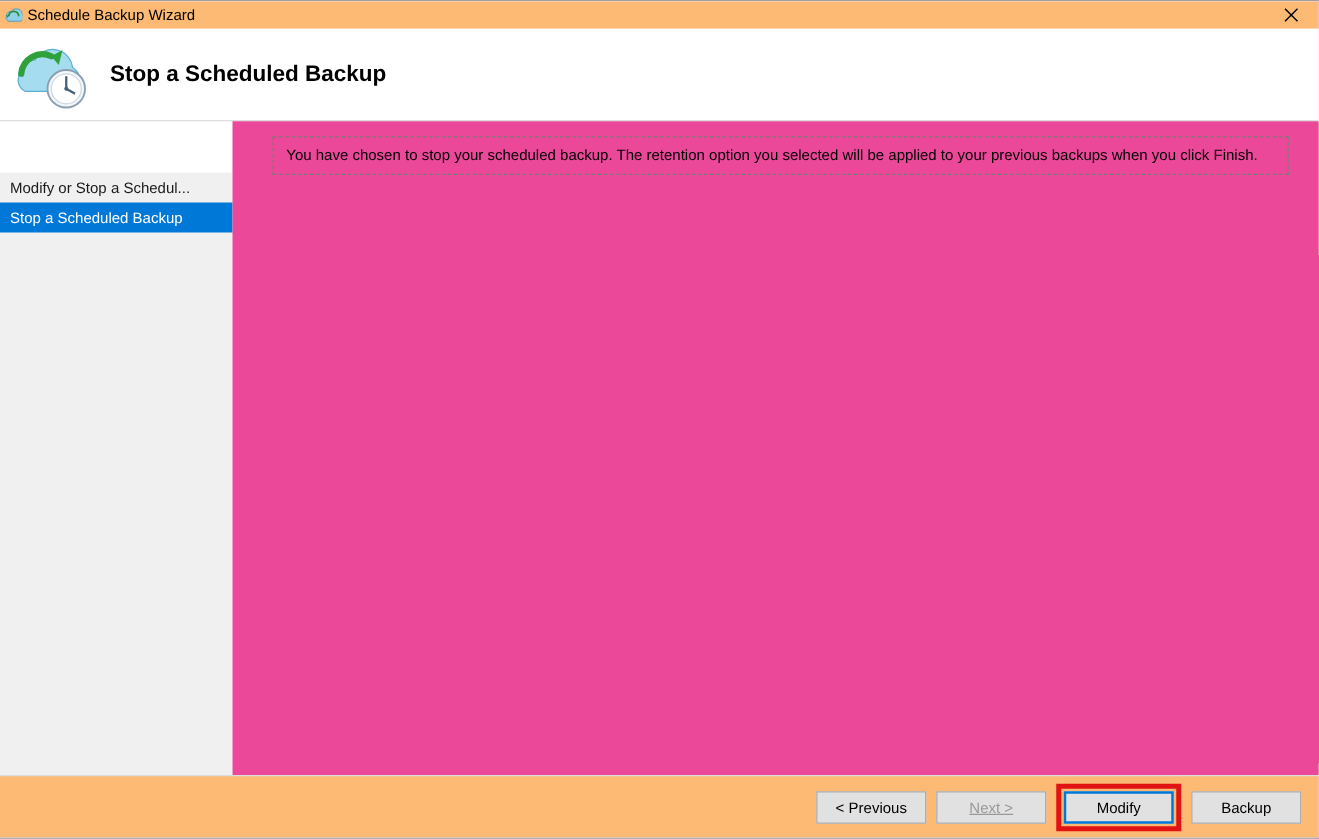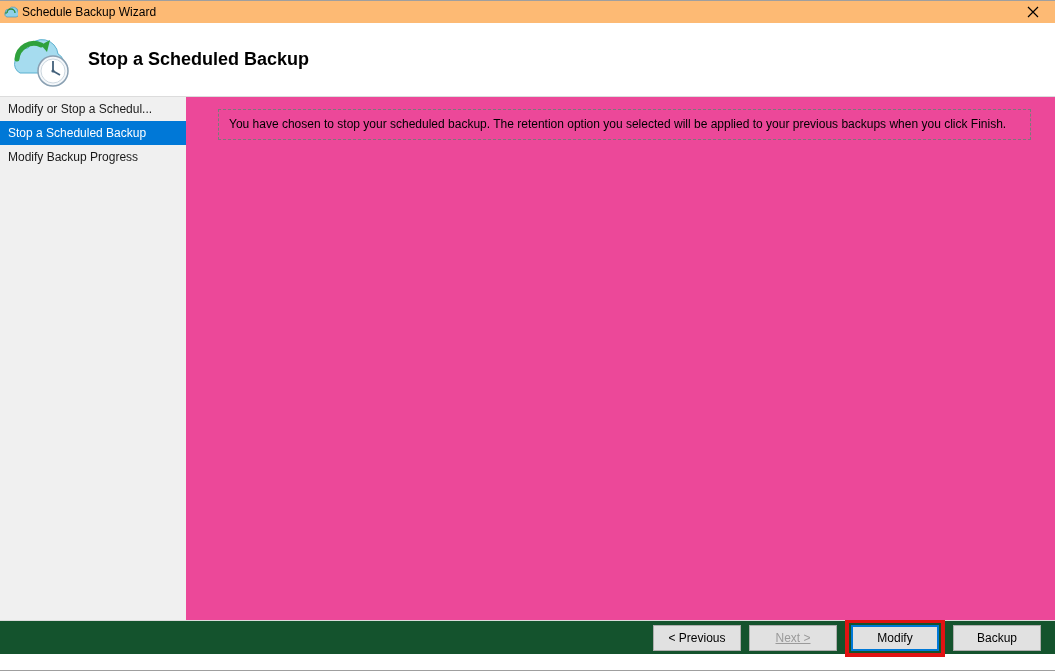--- a/index.html
+++ b/index.html
@@ -38,21 +38,21 @@
     }
     .header-icon { width:80px; display:flex; align-items:center; justify-content:center; }
     .header-title { font-size: 18px; font-weight: bold; color:#000; padding-left:6px;}
     .body {
       display:flex;
       height: 523px;
     }
     .sidebar {
       width: 186px;
       background: #f0f0f0;
-      display:flex; flex-direction:column;
+      display:flex; flex-direction:column;margin-top:41px;
     }
     .sidebar-item {
       padding: 5px 8px 5px 8px;
       font-size: 12px;
       color:#1a1a1a;
       cursor:pointer;
       white-space: nowrap; overflow:hidden; text-overflow:ellipsis;
     }
     .sidebar-item.selected { background:#0078d7; color:#ffffff; }
     .content { flex:1; background:#ec4899; padding: 12px 24px 0 32px; position:relative;}
@@ -75,28 +75,28 @@
       background:#fff;
       padding: 0 4px;
       font-size:12px;
       color:#000;
     }
     .kv { display:flex; margin-top:10px; }
     .kv:first-child{ margin-top:4px;}
     .kv-label { width: 110px; color:#000; font-size:12px;}
     .kv-value { color:#000; font-size:12px;}
     .footer {
-      height: 34px;
+      height: 50px;
       border-top: 1px solid #dcdcdc;
       display:flex;
       align-items:center;
       justify-content:flex-end;
       padding-right: 14px;
       gap: 8px;
-      background:#14532d;
+      background:#fdba74;
     }
     .btn {
       min-width: 88px;
       height: 26px;
       border: 1px solid #adadad;
       background: #e1e1e1;
       font-size:12px;
       color:#000;
       cursor:pointer;
       display:flex; align-items:center; justify-content:center;
@@ -142,21 +142,20 @@
       <circle cx="46" cy="40" r="1.6" fill="#43607a"></circle>
     </svg>
   </div>
   <div class="header-title">Stop a Scheduled Backup</div>
 </div>
 
 <div class="body">
   <div class="sidebar">
     <div class="sidebar-item">Modify or Stop a Schedul...</div>
     <div class="sidebar-item selected">Stop a Scheduled Backup</div>
-    <div class="sidebar-item">Modify Backup Progress</div>
   </div>
   <div class="content">
     <div class="intro">You have chosen to stop your scheduled backup. The retention option you selected will be applied to your previous backups when you click Finish.</div>
   </div>
 </div>
 
 <div class="footer">
   <button class="btn">&lt; Previous</button>
   <button class="btn" disabled="">Next &gt;</button>
   <div class="highlight-frame">

